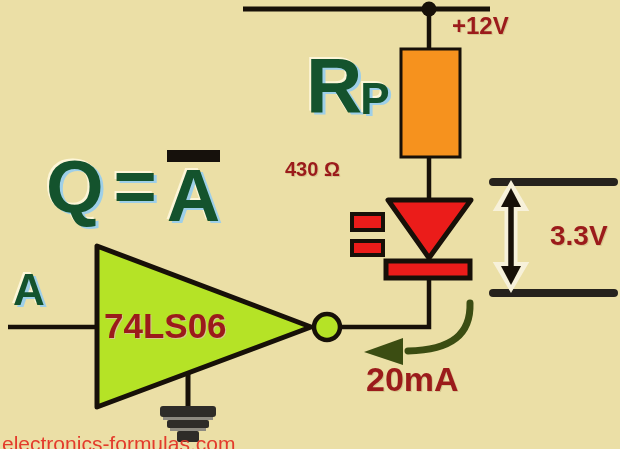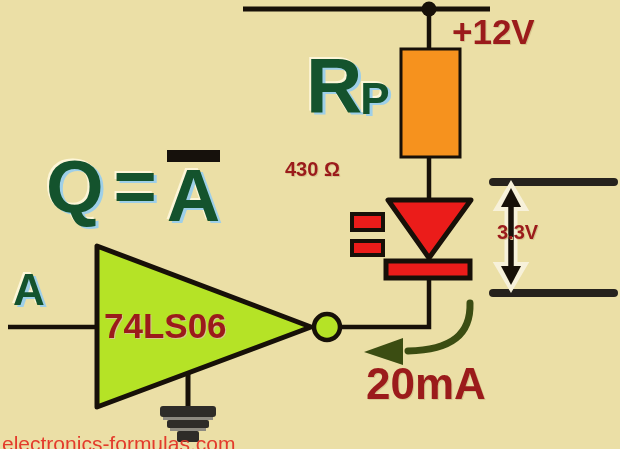--- a/index.html
+++ b/index.html
@@ -9,24 +9,24 @@
     font-family:"Liberation Sans", sans-serif;
   }
   .canvas svg{position:absolute; left:0; top:0;}
   .lbl{position:absolute; line-height:1; white-space:nowrap; font-weight:bold;}
   .red{color:#9b1b1b; text-shadow:1px 1px 0 #d6c68e;}
   .blk{color:#14532d; text-shadow:3px 2px 0 #9ecfe8, -2px -2px 0 #fdf6d8;}
   .eq{left:46px; top:150px; font-size:74px; display:flex; gap:10px; align-items:flex-start;}
   .eq .overbar{display:inline-block; border-top:12px solid #16110c; padding-top:4px; line-height:0.82;}
   .rp{left:306px; top:46px; font-size:78px;}
   .rp .sub{font-size:44px; position:relative; top:2px; margin-left:-2px;}
-  .supply{left:452px; top:14px; font-size:35px;}
+  .supply{left:452px; top:14px; font-size:24px;}
   .rval{left:285px; top:123px; font-size:20px;margin-top:36px;}
-  .vled{left:497px; top:222px; font-size:20px;}
-  .cur{left:366px; top:362px; font-size:44px;}
+  .vled{left:550px; top:222px; font-size:28px;}
+  .cur{left:366px; top:362px; font-size:34px;}
   .gate{left:104px; top:308px; font-size:35px;}
   .inp{left:13px; top:268px; font-size:44px;}
   .wm{left:2px; top:425px; font-size:21px; font-weight:500; color:#e33b2c; text-shadow:none;margin-top:8px;}
 </style>
 </head>
 <body>
 
 <div class="canvas">
 
   <svg width="620" height="449" viewBox="0 0 620 449">

